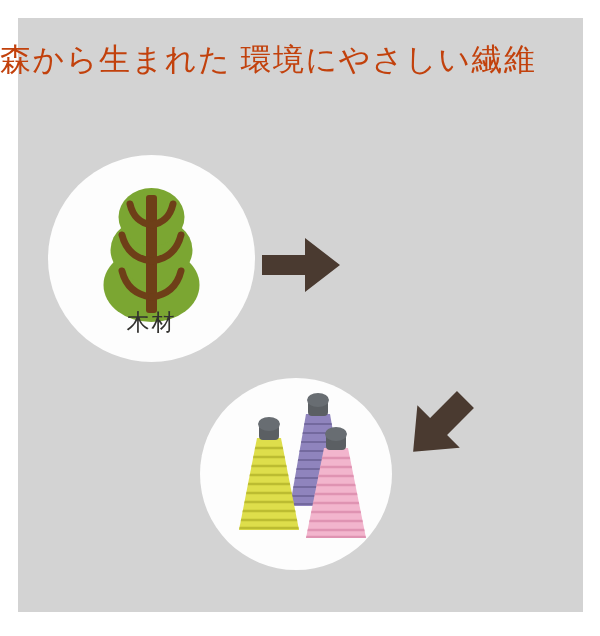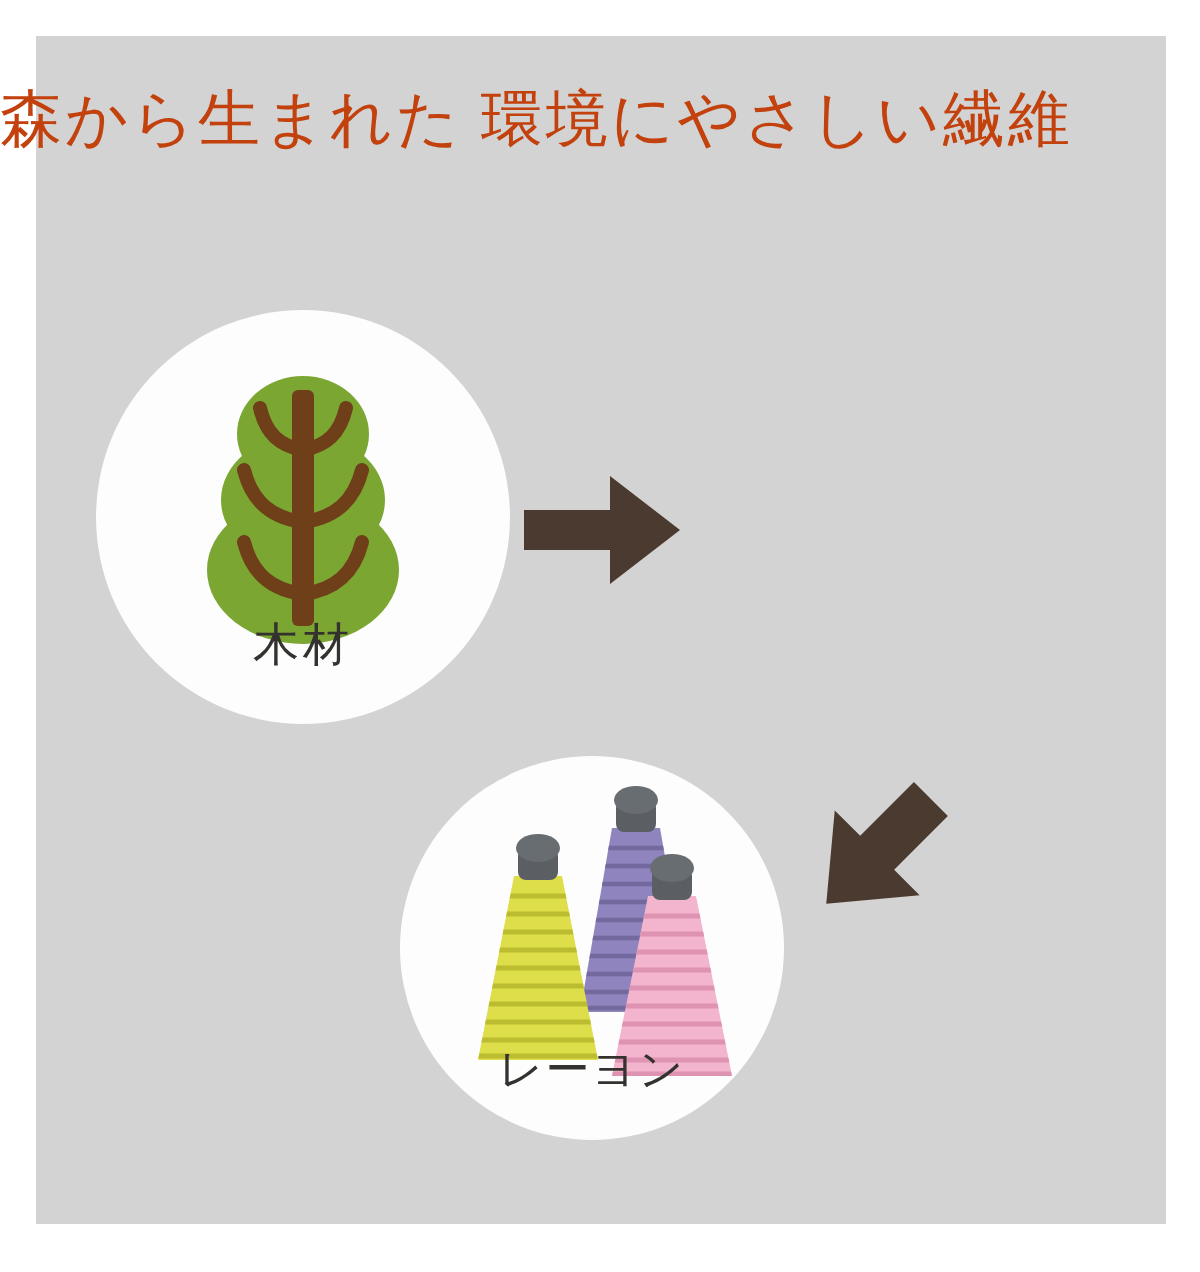--- a/index.html
+++ b/index.html
@@ -179,21 +179,20 @@
           <line x1="96" y1="125" x2="178" y2="125"></line>
           <line x1="96" y1="134" x2="178" y2="134"></line>
           <line x1="96" y1="143" x2="178" y2="143"></line>
           <line x1="96" y1="152" x2="178" y2="152"></line>
           <line x1="96" y1="159" x2="178" y2="159"></line>
         </g>
         <rect x="126" y="56" width="20" height="16" rx="4" fill="#5b5f63"></rect>
         <ellipse cx="136" cy="56" rx="11" ry="7" fill="#686d72"></ellipse>
       </g>
     </svg>
-    <div class="node-label">レーヨン</div>
   </div>
 
   <svg class="arrow" id="arrow-1" viewBox="0 0 86 66">
     <path d="M4 23 L47 23 L47 6 L82 33 L47 60 L47 43 L4 43 Z" fill="#4a3a30"></path>
   </svg>
 
   <svg class="arrow" id="arrow-2" viewBox="0 0 96 86">
     <g transform="rotate(135 48 43)">
       <path d="M12 31 L50 31 L50 13 L86 43 L50 73 L50 55 L12 55 Z" fill="#4a3a30"></path>
     </g>

